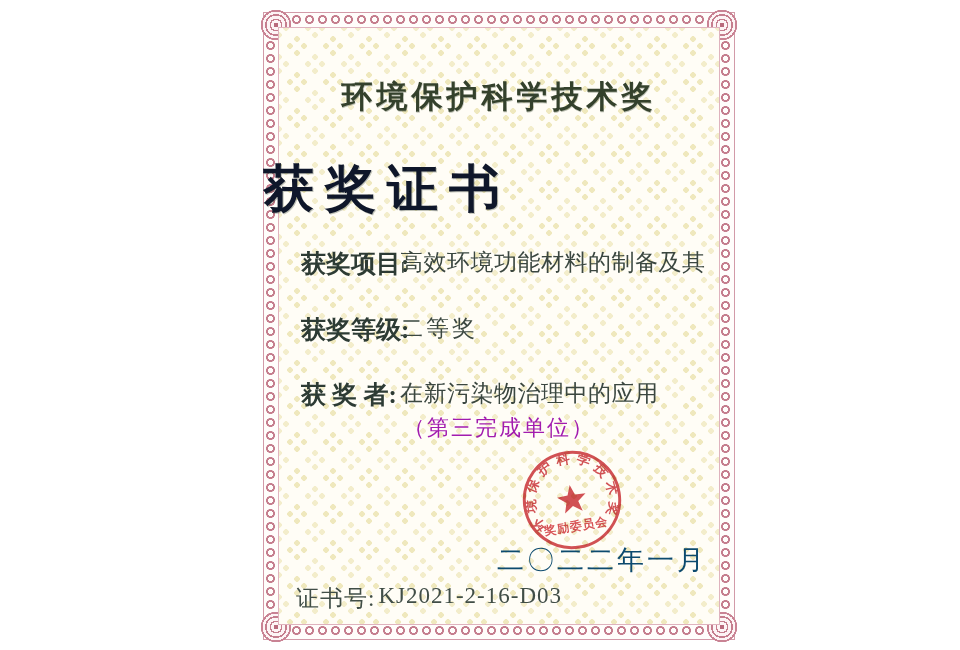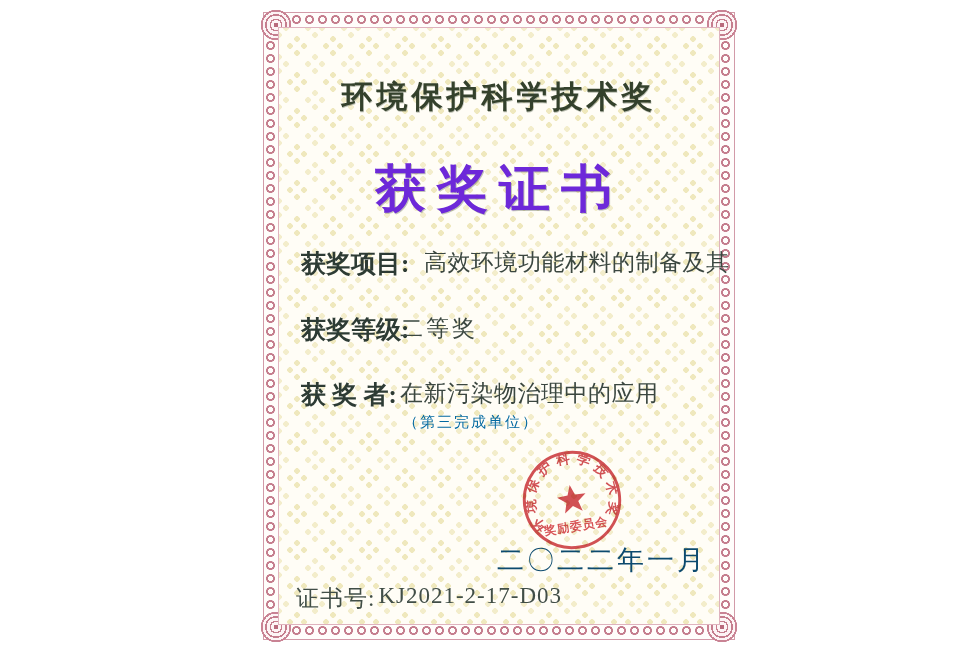--- a/index.html
+++ b/index.html
@@ -44,38 +44,38 @@
   }
   .rosette.tl{left:-4px;top:-4px;} .rosette.tr{right:-4px;top:-4px;}
   .rosette.bl{left:-4px;bottom:-4px;} .rosette.br{right:-4px;bottom:-4px;}
 
   .award-title{
     position:absolute;left:0;right:0;top:64px;text-align:center;
     font-size:31px;font-weight:bold;letter-spacing:4px;color:#34412c;
     text-shadow:0.5px 0.5px 0 rgba(52,65,44,0.35);
   }
   .doc-title{
-    position:absolute;left:0;right:0;top:143px;text-align:center;
-    font-size:51px;font-weight:bold;letter-spacing:11px;color:#6d28d9;
+    position:absolute;left:0;right:0;top:143px;
+    font-size:51px;font-weight:bold;letter-spacing:11px;color:#0f172a;
     text-shadow:1px 1px 0 rgba(46,61,41,0.3);
   }
   .row{position:absolute;left:38px;display:flex;align-items:flex-start;}
   .lab{
     flex:0 0 99px;width:99px;font-size:25px;font-weight:bold;color:#2d3b34;
     white-space:nowrap;line-height:1.15;
   }
   .val{font-size:23px;color:#3b4740;line-height:1.15;letter-spacing:0.5px;white-space:nowrap;}
-  .val-col{display:flex;flex-direction:column;margin-left:24px;}
+  .val-col{display:flex;flex-direction:column;}
   .val-col .l2{margin-top:14px;}
   .row-project{top:238px;}
   .row-grade{top:304px;}
   .row-grade .val{letter-spacing:3px;}
   .row-winner{top:369px;}
   .note{
-    position:absolute;left:140px;top:401px;font-size:15px;color:#0369a1;
+    position:absolute;left:140px;top:401px;font-size:22px;color:#a21caf;
     letter-spacing:2px;white-space:nowrap;
   }
   .date{
     position:absolute;left:234px;top:530px;z-index:1;
     font-size:27px;color:#0c4a6e;letter-spacing:3px;white-space:nowrap;
   }
   .certno{
     position:absolute;left:33px;top:571px;display:flex;gap:3px;
     font-size:23px;color:#414e47;letter-spacing:1px;white-space:nowrap;
   }
@@ -115,21 +115,21 @@
     <span class="lab">获 奖 者:</span>
     <span class="val">在新污染物治理中的应用</span>
   </div>
 
   <div class="note">（第三完成单位）</div>
 
   <div class="date">二〇二二年一月</div>
 
   <div class="certno">
     <span>证书号:</span>
-    <span>KJ2021-2-17-D03</span>
+    <span>KJ2021-2-16-D03</span>
   </div>
 
   <svg class="seal" viewBox="0 0 120 120">
     <defs>
       <path id="sealArc" d="M 60,103 A 43,43 0 1,1 60.04,103"></path>
     </defs>
     <circle cx="60" cy="60" r="55" fill="none" stroke="#cd4248" stroke-width="3.4"></circle>
     <text font-size="15.5" font-weight="bold" fill="#cd4248" letter-spacing="6" font-family="Liberation Serif, DejaVu Serif, serif">
       <textPath href="#sealArc" startOffset="50%" text-anchor="middle">环境保护科学技术奖</textPath>
     </text>

